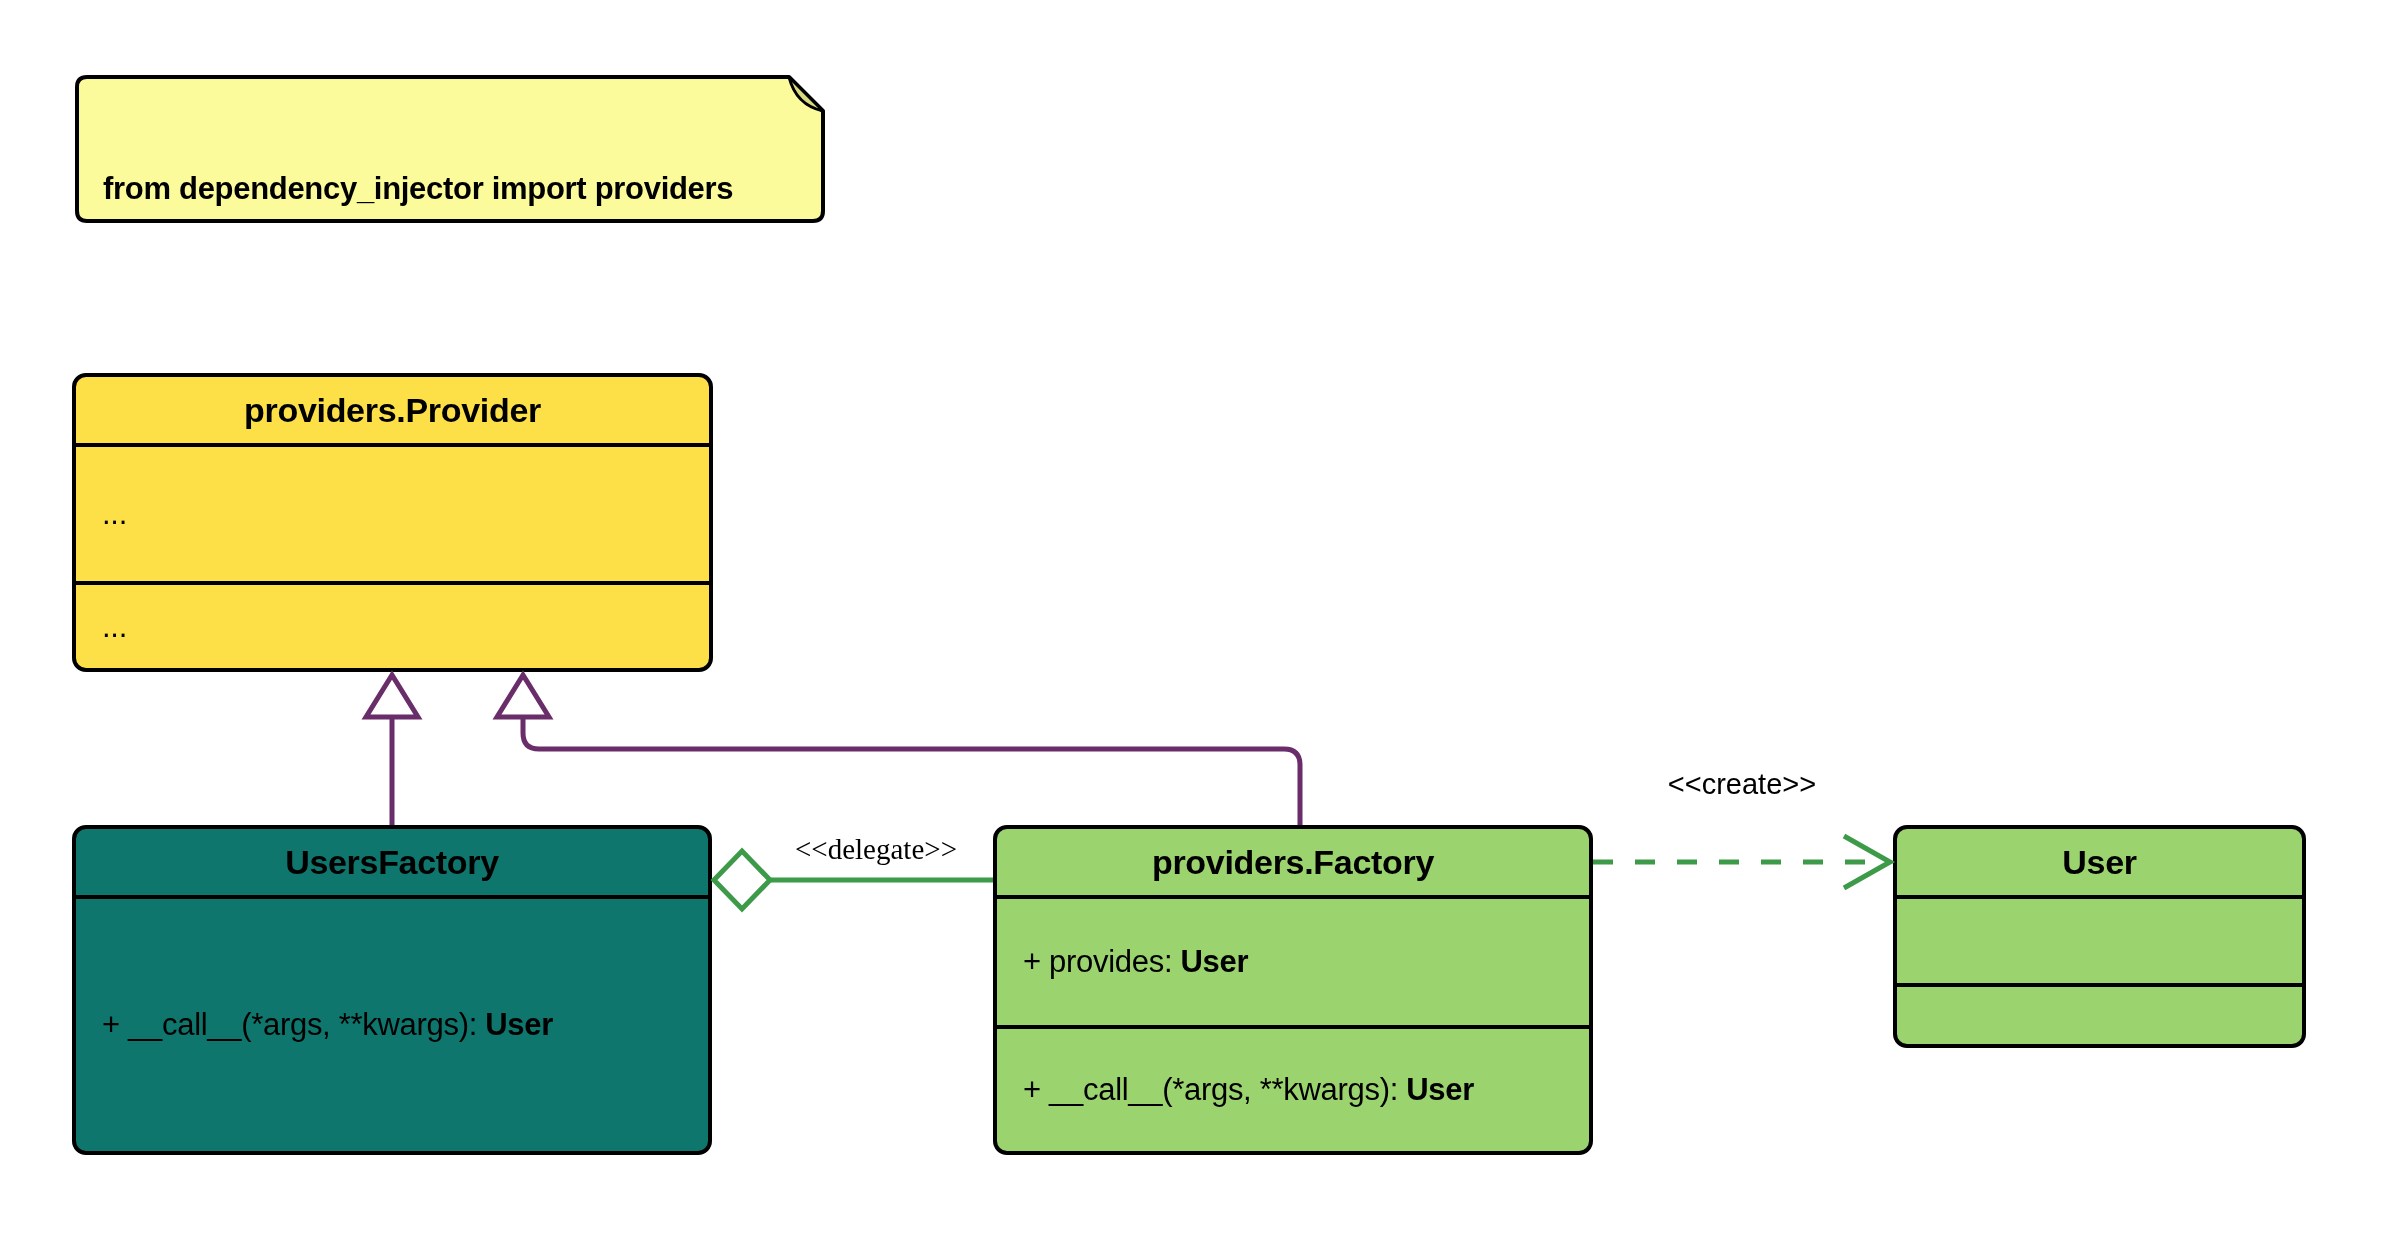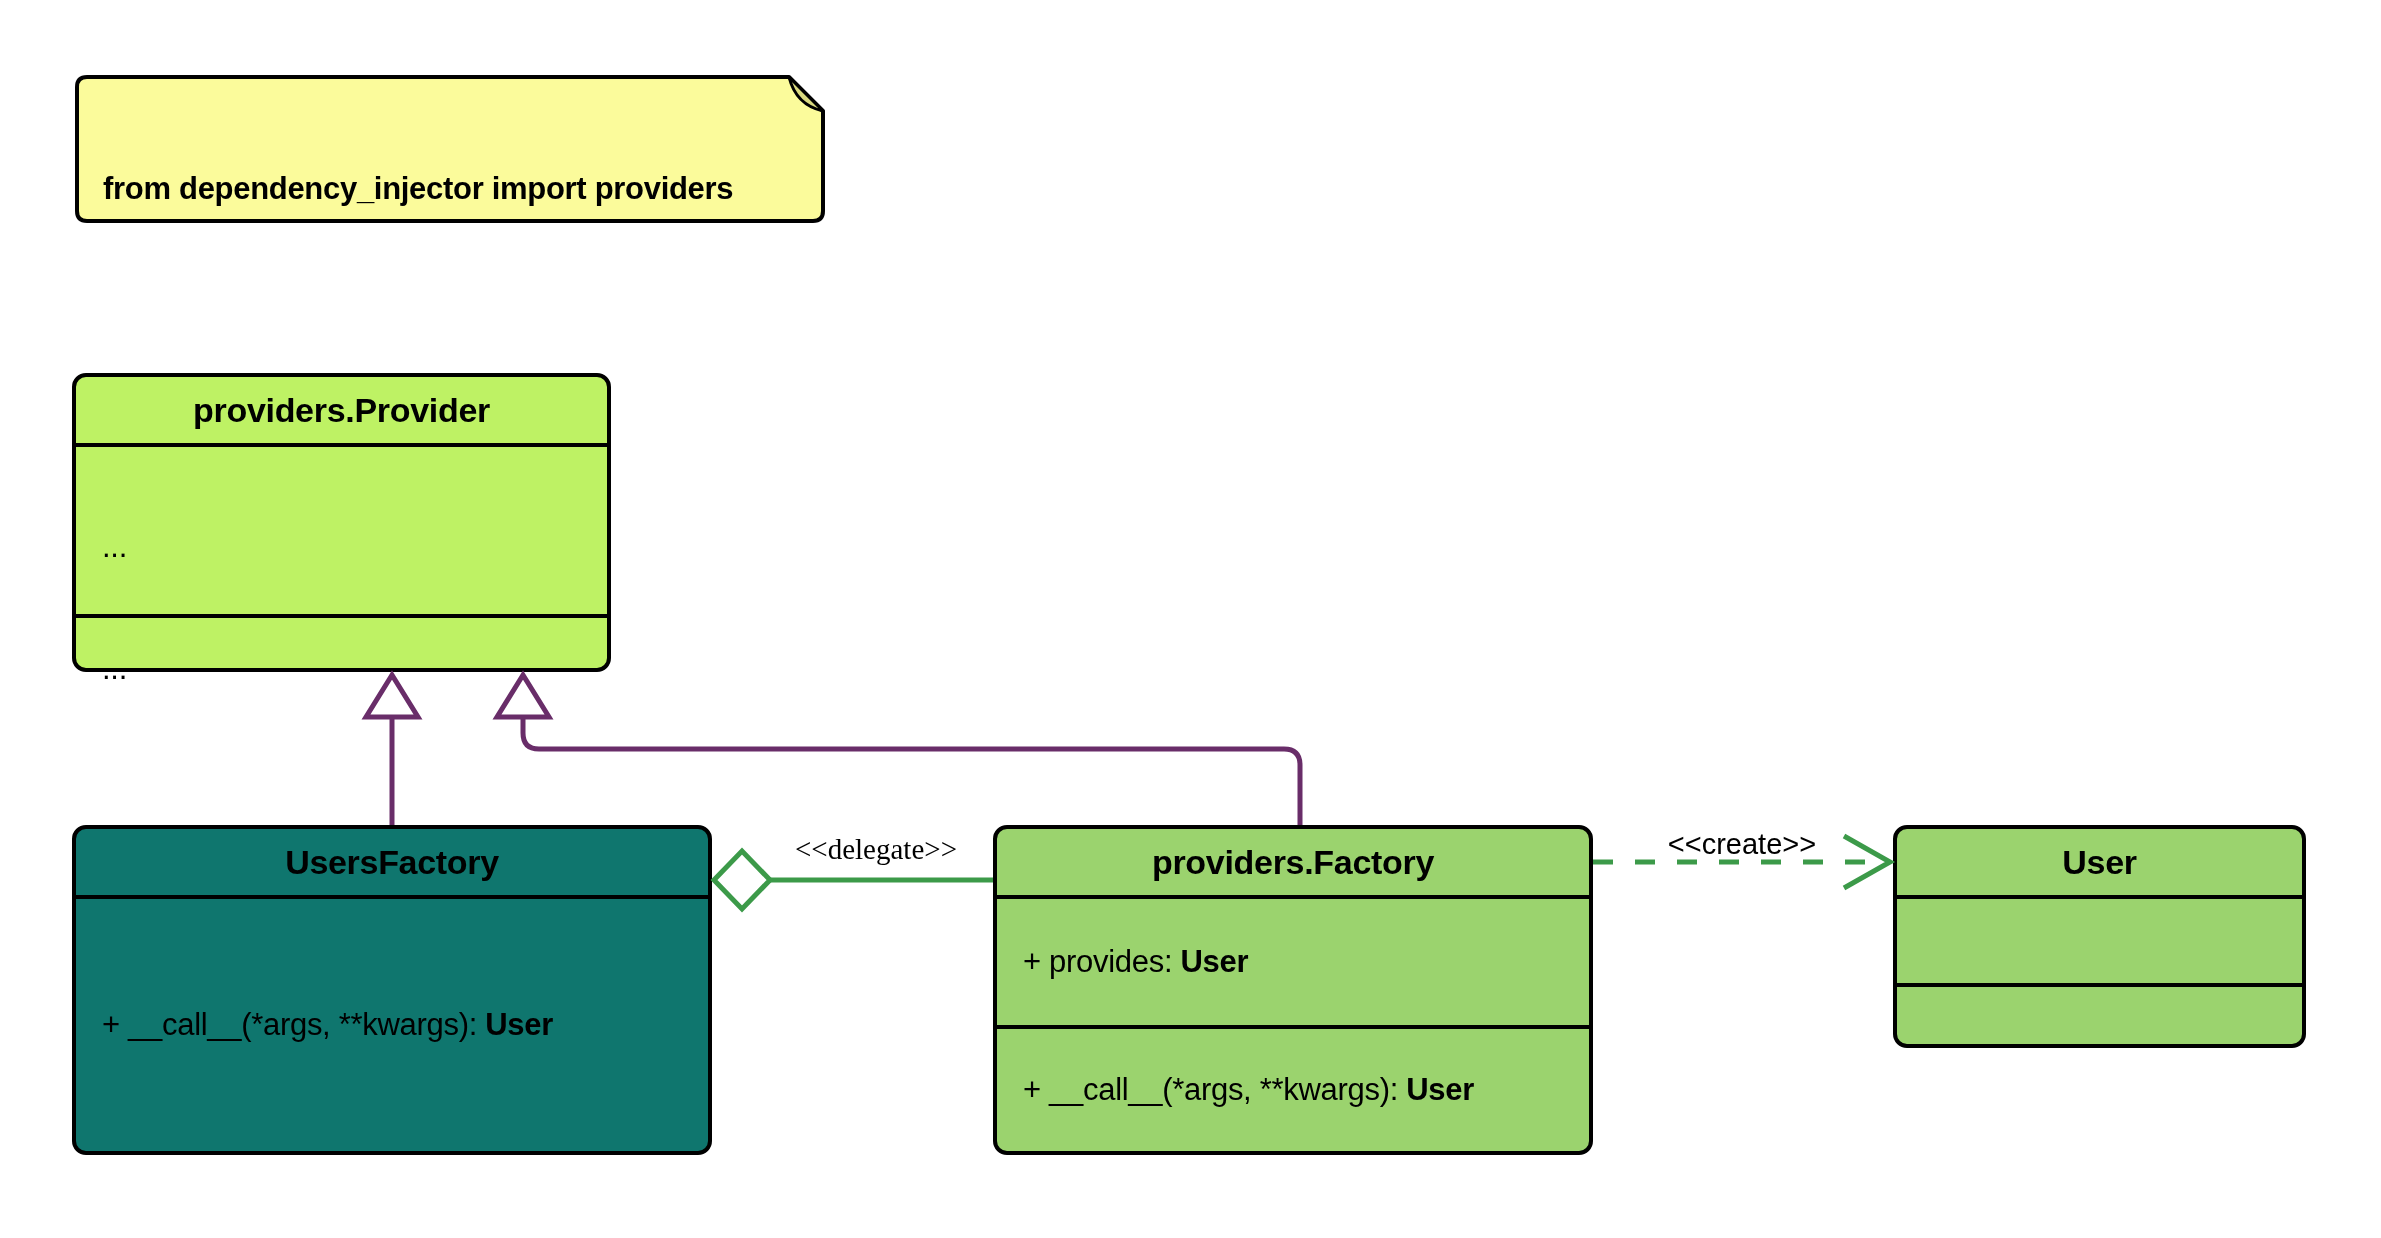--- a/index.html
+++ b/index.html
@@ -88,21 +88,21 @@
   </svg>
 
   <div class="note">
     <svg width="750" height="148" viewBox="0 0 750 148">
       <path class="notepath" d="M12,2 L714,2 L748,36 L748,136 Q748,146 738,146 L12,146 Q2,146 2,136 L2,12 Q2,2 12,2 Z"></path>
       <path class="notefold" d="M714,2 Q721,30 748,36 Z"></path>
     </svg>
     <div class="note-text">from dependency_injector import providers</div>
   </div>
 
-  <div class="cls" style="left: 72px; top: 373px; width: 539px; height: 299px; background: #bef264; gap: 33px;">
+  <div class="cls" style="left: 72px; top: 373px; width: 641px; height: 299px; background: #fde047;">
     <div class="cls-title" style="height:66px;">providers.Provider</div>
     <div class="cls-row" style="height:134px;">
       <span class="member">...</span>
     </div>
     <div class="cls-row last">
       <span class="member">...</span>
     </div>
   </div>
 
   <div class="cls" style="left: 72px; top: 825px; width: 640px; height: 330px; background: #0f766e;">
@@ -122,15 +122,15 @@
     </div>
   </div>
 
   <div class="cls" style="left: 1893px; top: 825px; width: 413px; height: 223px; background: rgb(155, 211, 110);">
     <div class="cls-title" style="height:66px;">User</div>
     <div class="cls-row" style="height:84px;"></div>
     <div class="cls-row last"></div>
   </div>
 
   <div class="edge-label" style="left:761px; top:833px; width:230px;font-family:Liberation Serif, serif;">&lt;&lt;delegate&gt;&gt;</div>
-  <div class="edge-label" style="left:1642px; top:828px; width:200px;">&lt;&lt;create&gt;&gt;</div>
+  <div class="edge-label" style="left:1642px; top:768px; width:200px;">&lt;&lt;create&gt;&gt;</div>
 
 </div>
 
 </body></html>

